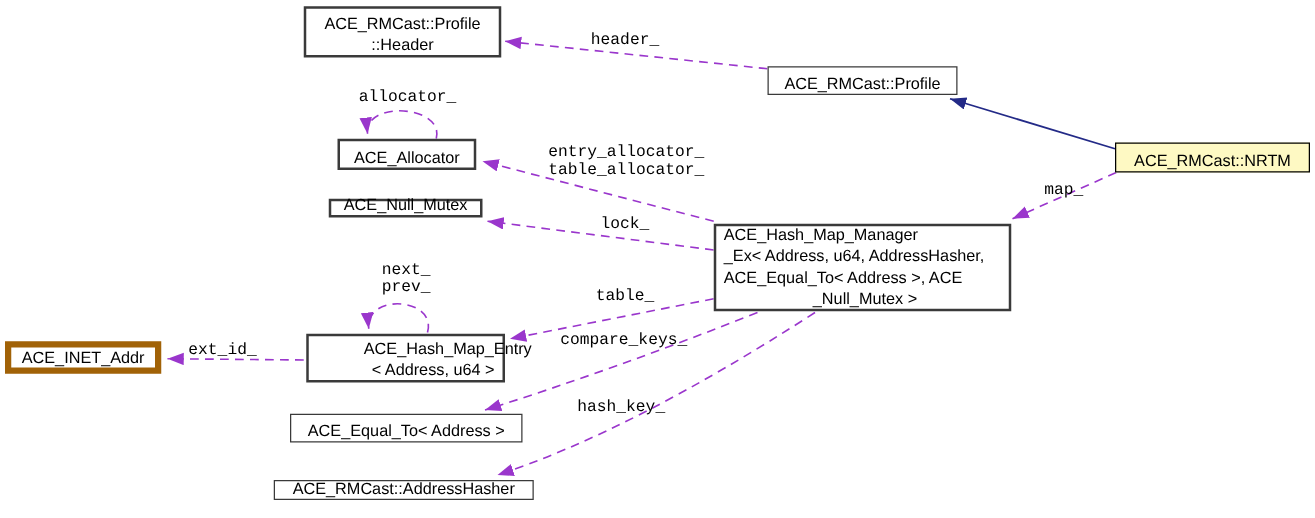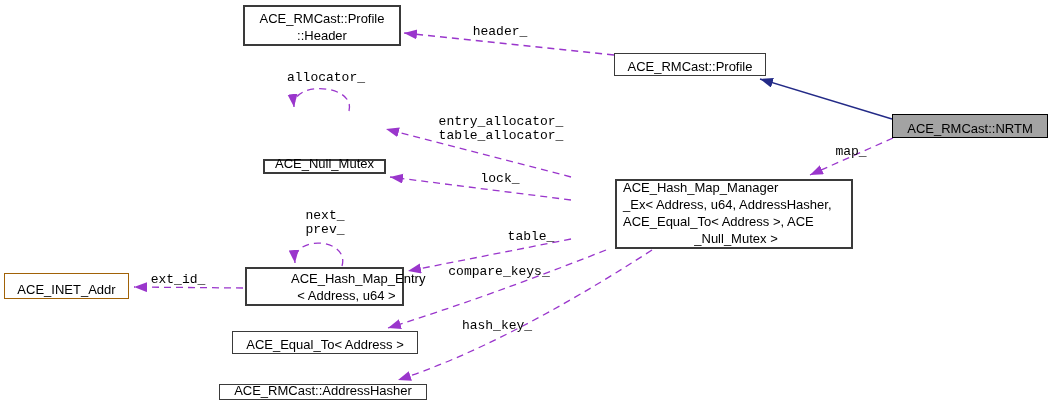--- a/index.html
+++ b/index.html
@@ -20,22 +20,22 @@
     font-size:13px;
     line-height:17px;
     display:flex;
     flex-direction:column;
     justify-content:flex-end;
     text-align:center;
     white-space:nowrap;
     z-index:2;
   }
   .node.thin{border-width:1px;}
-  .node.highlight{background:#a3a3a3;border:1px solid #000;}
-  .node.red{border:1px solid #a16207;}
+  .node.highlight{background:#fef9c3;border:1px solid #000;}
+  .node.red{border:5px solid #a16207;}
   .node .ln{display:block;}
   
   .node.manager{line-height:17px;text-align:left;padding:1px 2px 0 6px;}
   .node.manager .c{text-align:center;}
   .elabel{
     position:absolute;
     transform:translate(-50%,-50%);
     font-size:13px;
     line-height:14px;
     white-space:nowrap;
@@ -79,26 +79,29 @@
   </div>
 
   <div class="node thin" style="left:614px;top:53px;width:152px;height:23px;">
     <span class="ln">ACE_RMCast::Profile</span>
   </div>
 
   <div class="node highlight" style="left:892px;top:114px;width:156px;height:24px;">
     <span class="ln">ACE_RMCast::NRTM</span>
   </div>
 
+  <div class="node" style="left:270px;top:111px;width:111px;height:25px;">
+    <span class="ln">ACE_Allocator</span>
+  </div>
 
   <div class="node" style="left:263px;top:159px;width:123px;height:15px;">
     <span class="ln">ACE_Null_Mutex</span>
   </div>
 
-  <div class="node manager" style="left:571px;top:179px;width:238px;height:70px;margin-left:44px;">
+  <div class="node manager" style="left:571px;top:179px;width:238px;height:70px;">
     <span class="ln">ACE_Hash_Map_Manager</span>
     <span class="ln">_Ex&lt; Address, u64, AddressHasher,</span>
     <span class="ln">ACE_Equal_To&lt; Address &gt;, ACE</span>
     <span class="ln c">_Null_Mutex &gt;</span>
   </div>
 
   <div class="node" style="left:245px;top:267px;width:159px;height:39px;padding-left:44px;">
     <span class="ln">ACE_Hash_Map_Entry</span>
     <span class="ln">&lt; Address, u64 &gt;</span>
   </div>
@@ -126,21 +129,21 @@
 
   <div class="elabel" style="left:500px;top:179px;">lock_</div>
 
   <div class="elabel" style="left:851px;top:152px;">map_</div>
 
   <div class="elabel" style="left:325px;top:223px;">
     <span class="ln">next_</span><br>
     <span class="ln">prev_</span>
   </div>
 
-  <div class="elabel" style="left:500px;top:237px;margin-left:31px;">table_</div>
+  <div class="elabel" style="left:500px;top:237px;">table_</div>
 
   <div class="elabel" style="left:499px;top:272px;">compare_keys_</div>
 
   <div class="elabel" style="left:497px;top:326px;">hash_key_</div>
 
   <div class="elabel" style="left:178px;top:280px;">ext_id_</div>
 
 </div>
 
 </body></html>

